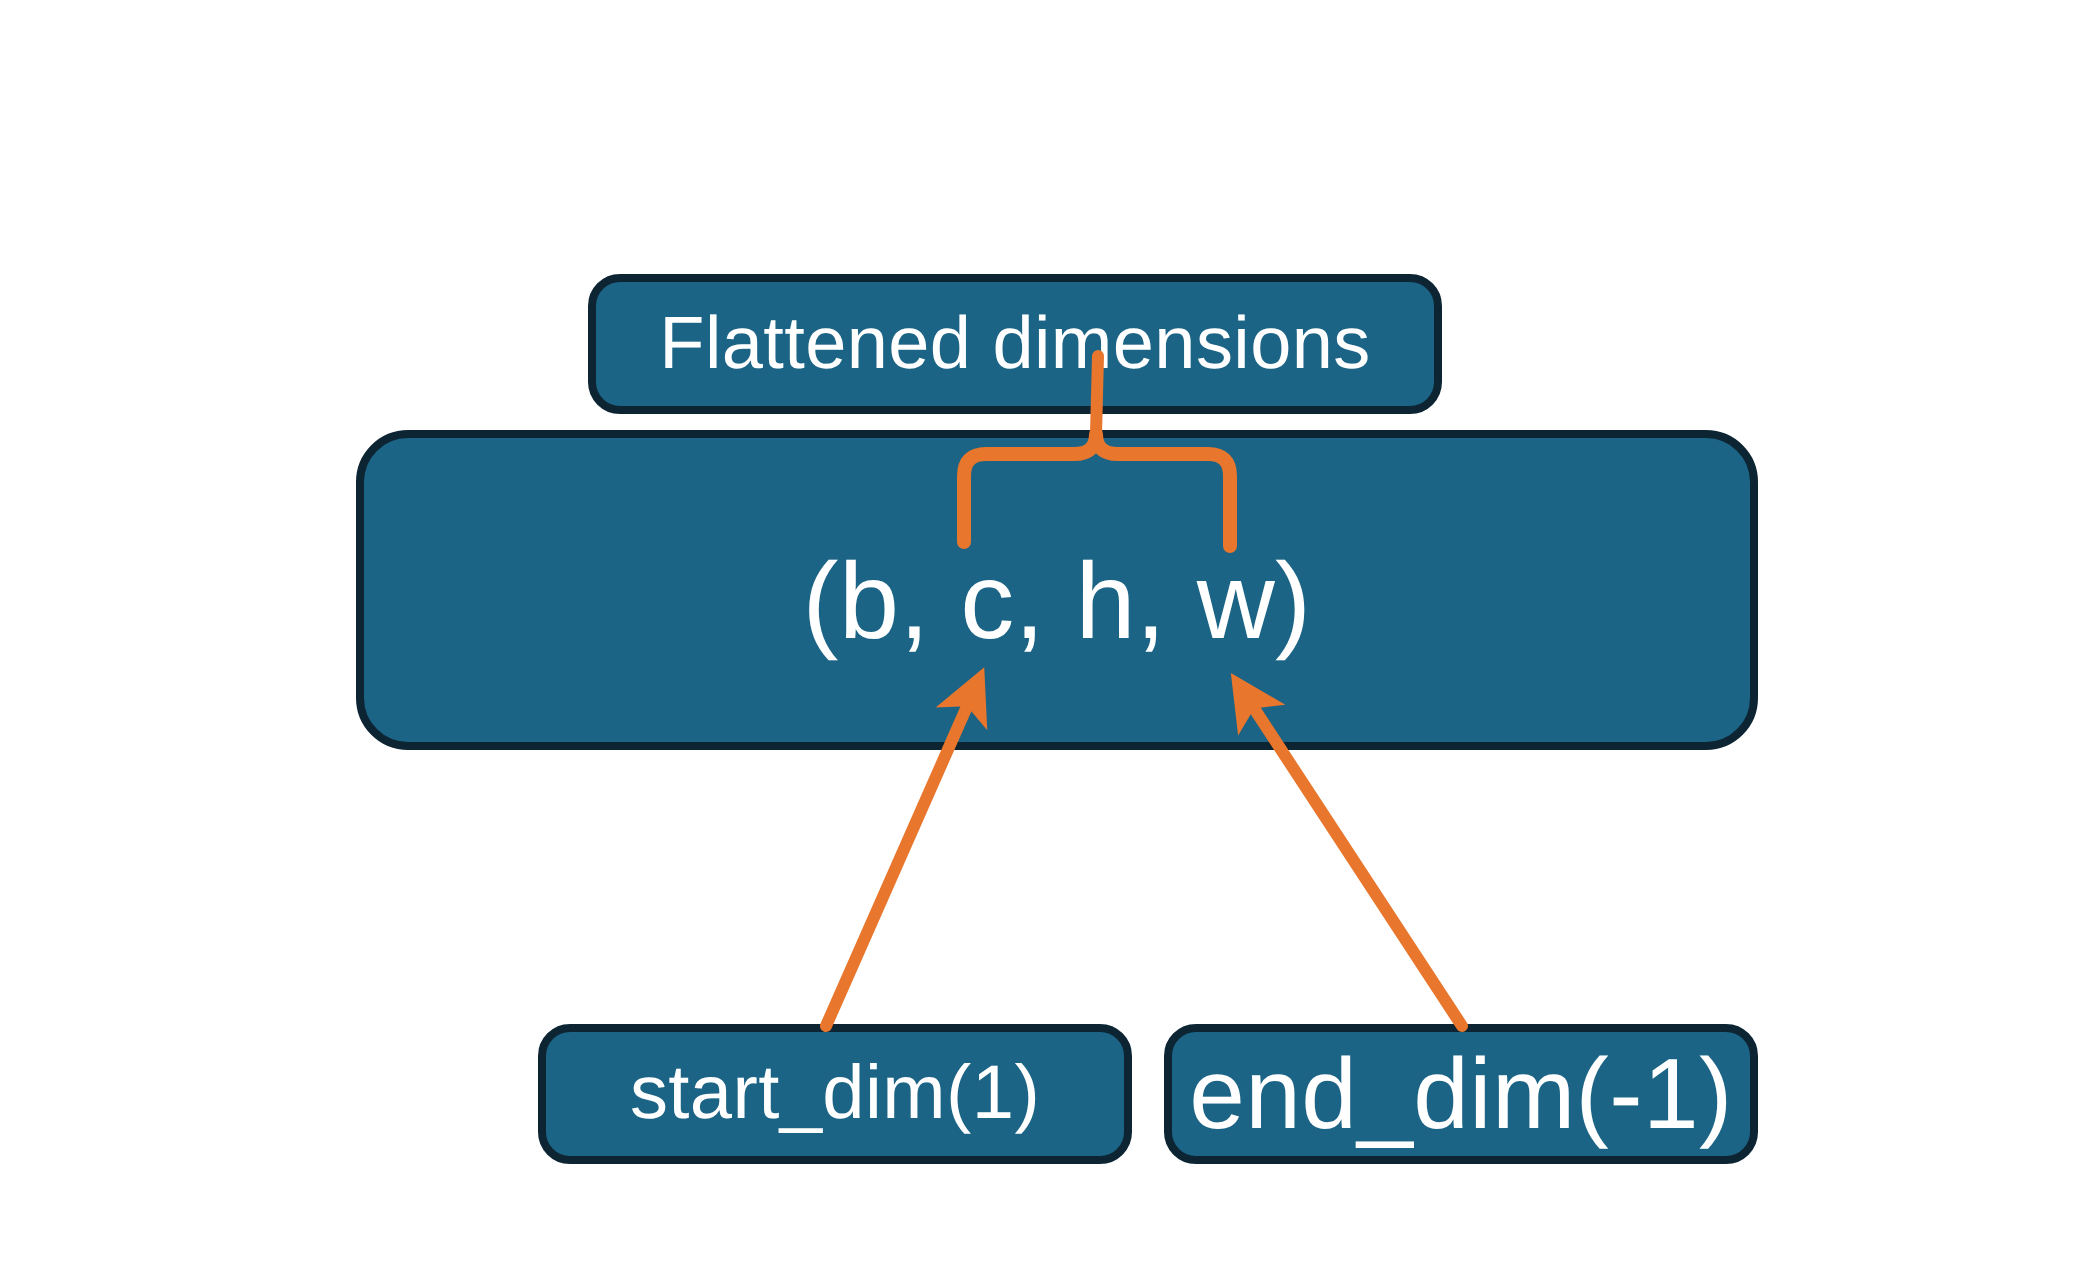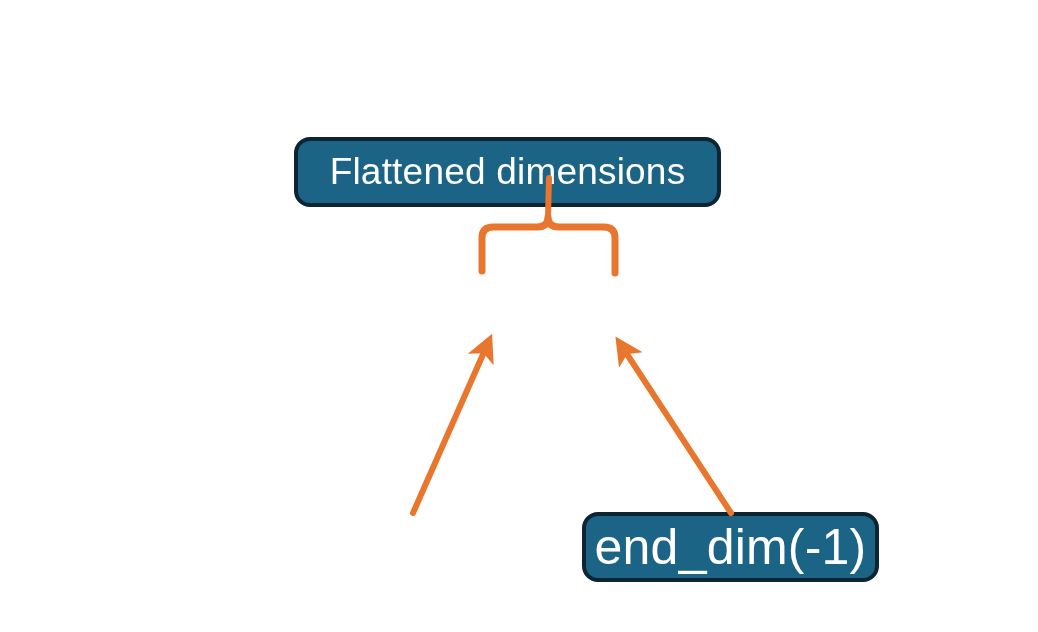--- a/index.html
+++ b/index.html
@@ -89,21 +89,27 @@
 </style>
 </head>
 <body>
 
 <div id="canvas">
 
   <div class="node" id="node-flattened">
     <span class="label">Flattened dimensions</span>
   </div>
 
+  <div class="node" id="node-shape">
+    <span class="label">(b, c, h, w)</span>
+  </div>
 
+  <div class="node" id="node-start-dim">
+    <span class="label">start_dim(1)</span>
+  </div>
 
   <div class="node" id="node-end-dim">
     <span class="label">end_dim(-1)</span>
   </div>
 
   <svg id="connectors" viewBox="0 0 1038 632" width="1038" height="632">
     <defs>
       <marker id="arrowhead" markerWidth="5.2" markerHeight="5.2" refX="3.0" refY="2.6" orient="auto" markerUnits="strokeWidth">
         <path d="M 0,0.25 L 4.7,2.6 L 0,4.95 L 1.15,2.6 Z" fill="#e8762c"></path>
       </marker>

